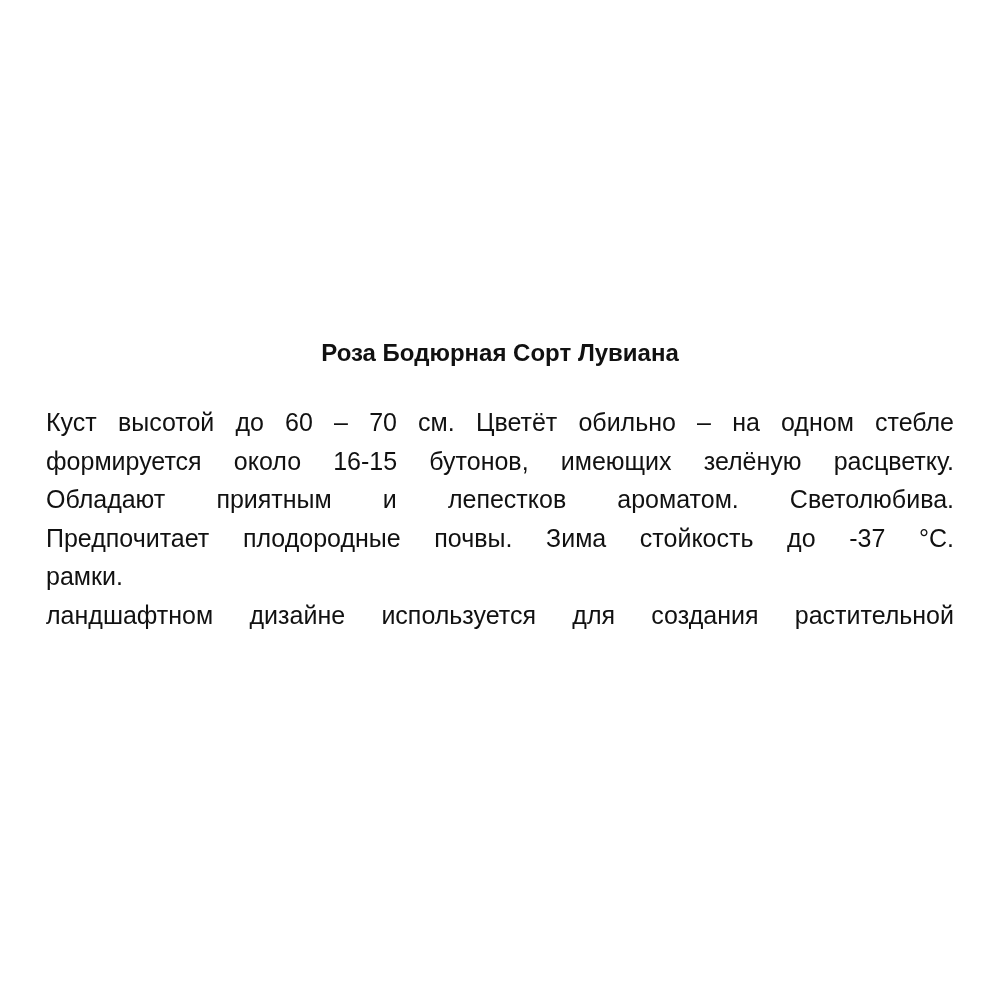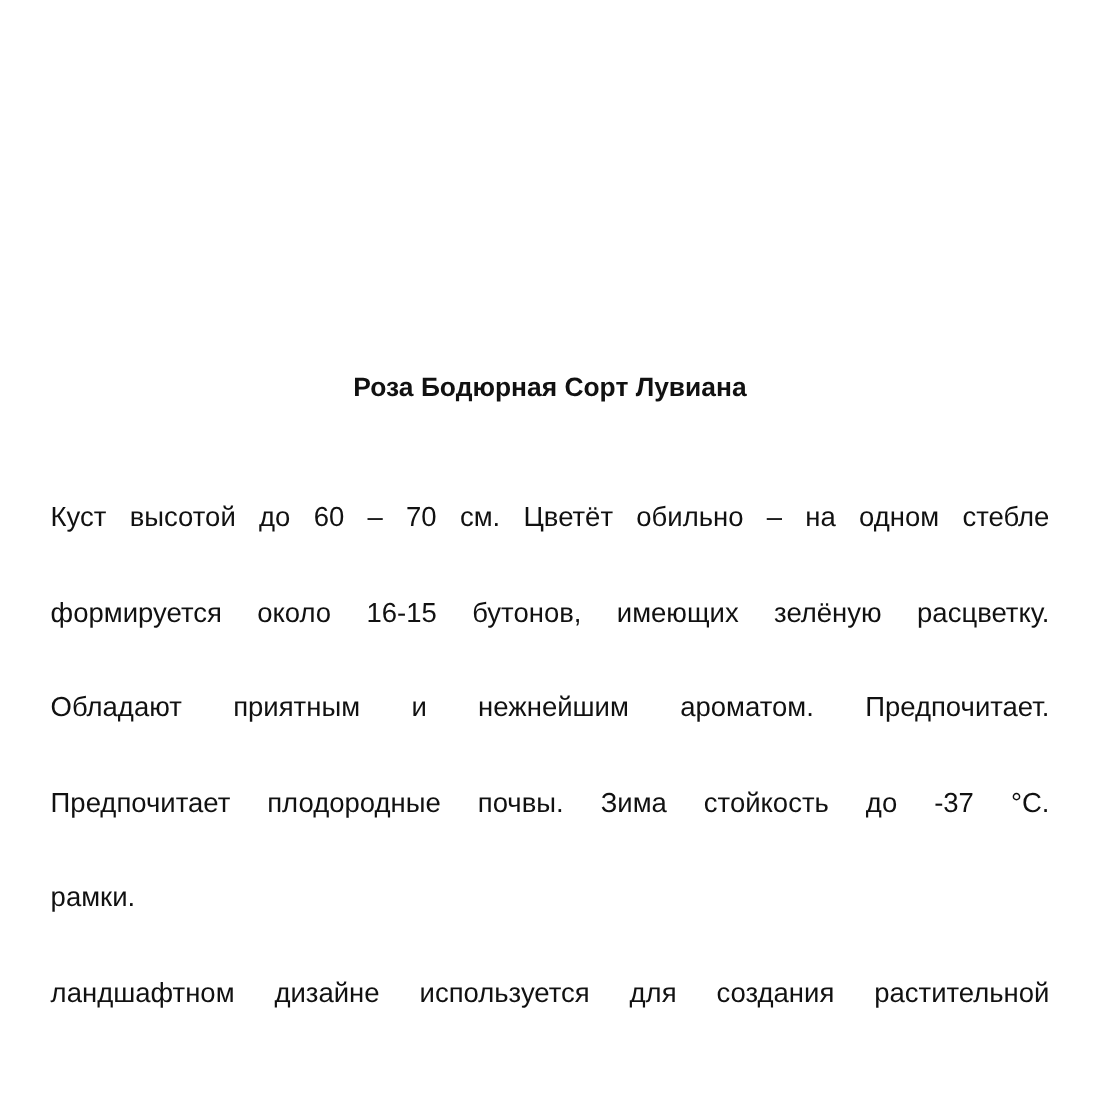--- a/index.html
+++ b/index.html
@@ -33,33 +33,32 @@
       width: 908px;
       font-size: 25px;
       line-height: 38.5px;
     }
     .line {
       display: block;
       height: 38.5px;
       white-space: nowrap;
       text-align: justify;
       text-align-last: justify;
-      margin-top: 48px;
     }
     .line.last {
       text-align-last: left;
     }
   </style>
 </head>
 <body>
 
 <div>
   <div class="doc-title">Роза Бодюрная Сорт Лувиана</div>
 
   <div class="doc-body">
     <span class="line">Куст высотой до 60 – 70 см. Цветёт обильно – на одном стебле</span>
     <span class="line">формируется около 16-15 бутонов, имеющих зелёную расцветку.</span>
-    <span class="line">Обладают приятным и нежнейшим ароматом. Предпочитает.</span>
+    <span class="line">Обладают приятным и лепестков ароматом. Светолюбива.</span>
     <span class="line">Предпочитает плодородные почвы. Зима стойкость до -37 °С.</span>
     <span class="line last">рамки.</span>
     <span class="line">ландшафтном дизайне используется для создания растительной</span>
   </div>
 </div>
 
 </body></html>

